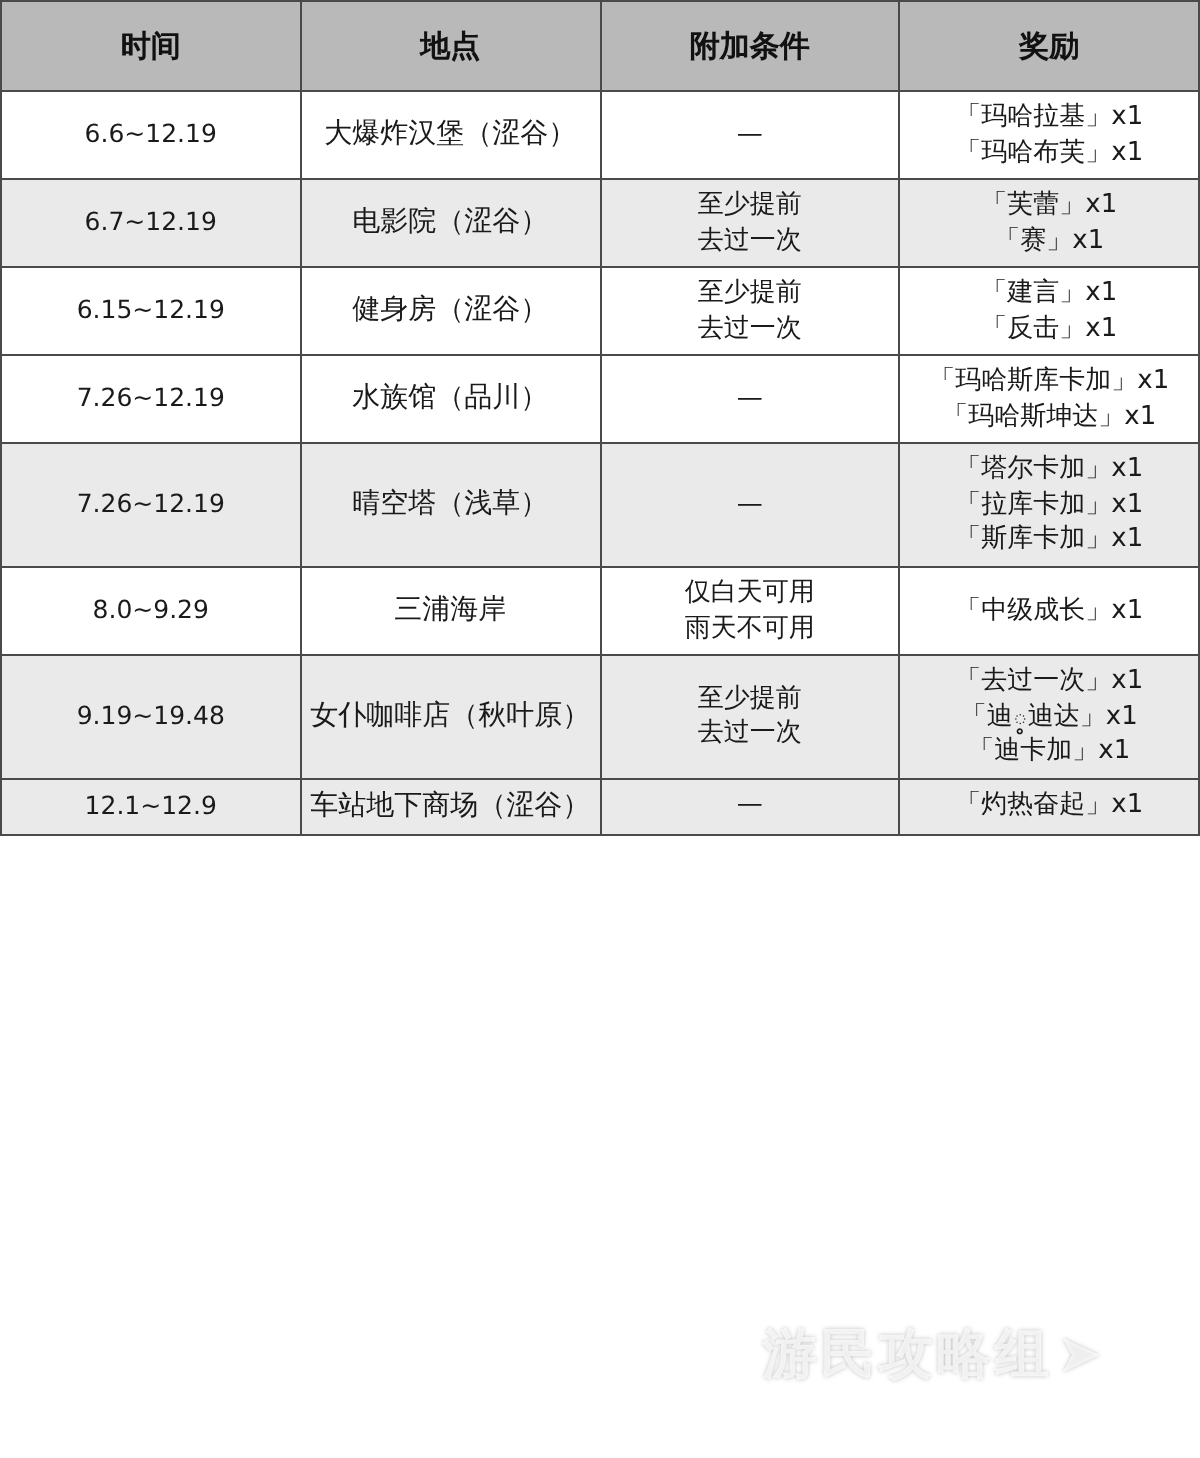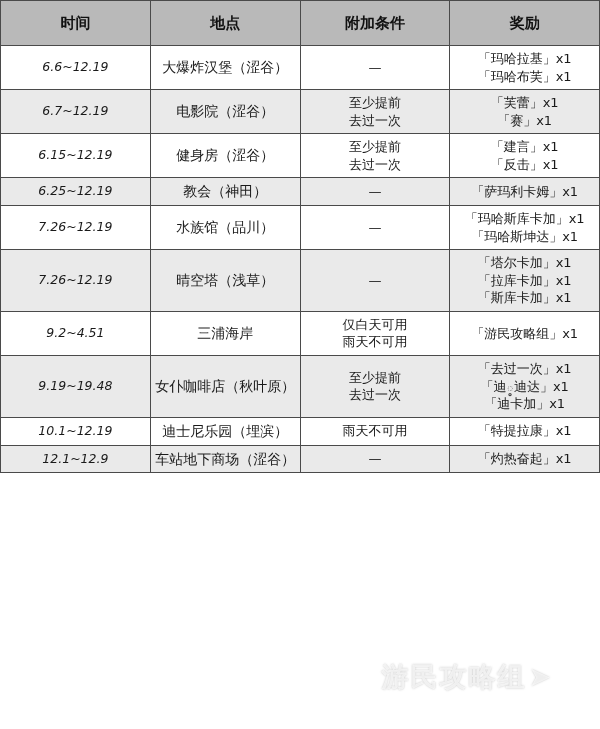--- a/index.html
+++ b/index.html
@@ -42,21 +42,20 @@
   }
   table.schedule tbody tr.row-odd td {
     background: #ffffff;
   }
   table.schedule tbody tr.row-even td {
     background: #eaeaea;
   }
   td.col-time {
     font-size: 12.5px;
     width: 92px;
-    font-style: italic;
   }
   td.col-place {
     font-size: 14px;
     width: 195px;
   }
   td.col-cond {
     font-size: 13px;
     width: 112px;
   }
   td.col-reward {
@@ -164,42 +163,20 @@
               <span>去过一次</span>
             </div>
           </td>
           <td class="col-reward">
             <div class="cell-lines">
               <span>「建言」x1</span>
               <span>「反击」x1</span>
             </div>
           </td>
         </tr>
-        <tr class="row-even">
-          <td class="col-time">
-            <div class="cell-lines">
-              <span>6.25~12.19</span>
-            </div>
-          </td>
-          <td class="col-place">
-            <div class="cell-lines">
-              <span>教会（神田）</span>
-            </div>
-          </td>
-          <td class="col-cond">
-            <div class="cell-lines">
-              <span>—</span>
-            </div>
-          </td>
-          <td class="col-reward">
-            <div class="cell-lines">
-              <span>「萨玛利卡姆」x1</span>
-            </div>
-          </td>
-        </tr>
         <tr class="row-odd">
           <td class="col-time">
             <div class="cell-lines">
               <span>7.26~12.19</span>
             </div>
           </td>
           <td class="col-place">
             <div class="cell-lines">
               <span>水族馆（品川）</span>
             </div>
@@ -236,37 +213,37 @@
             <div class="cell-lines">
               <span>「塔尔卡加」x1</span>
               <span>「拉库卡加」x1</span>
               <span>「斯库卡加」x1</span>
             </div>
           </td>
         </tr>
         <tr class="row-odd">
           <td class="col-time">
             <div class="cell-lines">
-              <span>9.2~4.51</span>
+              <span>8.0~9.29</span>
             </div>
           </td>
           <td class="col-place">
             <div class="cell-lines">
               <span>三浦海岸</span>
             </div>
           </td>
           <td class="col-cond">
             <div class="cell-lines">
               <span>仅白天可用</span>
               <span>雨天不可用</span>
             </div>
           </td>
           <td class="col-reward">
             <div class="cell-lines">
-              <span>「游民攻略组」x1</span>
+              <span>「中级成长」x1</span>
             </div>
           </td>
         </tr>
         <tr class="row-even">
           <td class="col-time">
             <div class="cell-lines">
               <span>9.19~19.48</span>
             </div>
           </td>
           <td class="col-place">
@@ -278,42 +255,20 @@
             <div class="cell-lines">
               <span>至少提前</span>
               <span>去过一次</span>
             </div>
           </td>
           <td class="col-reward">
             <div class="cell-lines">
               <span>「去过一次」x1</span>
               <span>「迪఼迪达」x1</span>
               <span>「迪卡加」x1</span>
-            </div>
-          </td>
-        </tr>
-        <tr class="row-odd">
-          <td class="col-time">
-            <div class="cell-lines">
-              <span>10.1~12.19</span>
-            </div>
-          </td>
-          <td class="col-place">
-            <div class="cell-lines">
-              <span>迪士尼乐园（埋滨）</span>
-            </div>
-          </td>
-          <td class="col-cond">
-            <div class="cell-lines">
-              <span>雨天不可用</span>
-            </div>
-          </td>
-          <td class="col-reward">
-            <div class="cell-lines">
-              <span>「特提拉康」x1</span>
             </div>
           </td>
         </tr>
         <tr class="row-even">
           <td class="col-time">
             <div class="cell-lines">
               <span>12.1~12.9</span>
             </div>
           </td>
           <td class="col-place">

